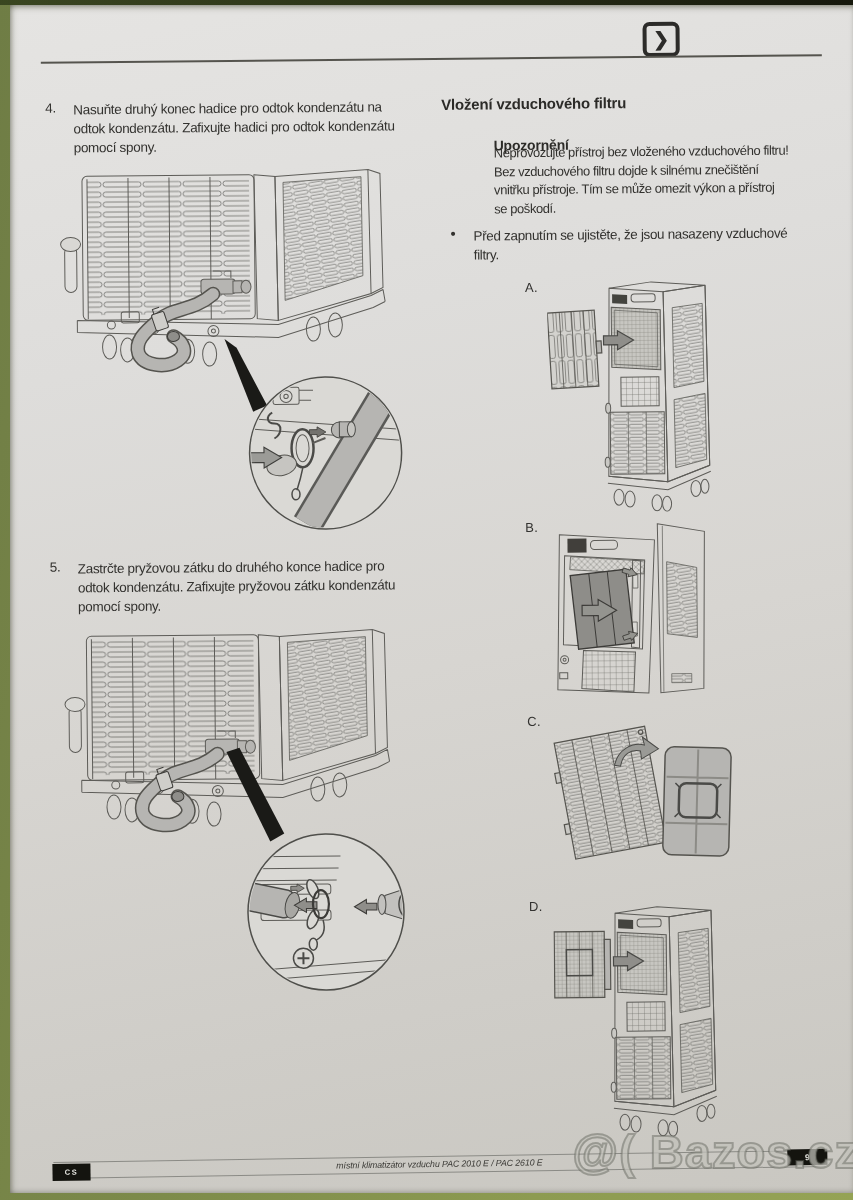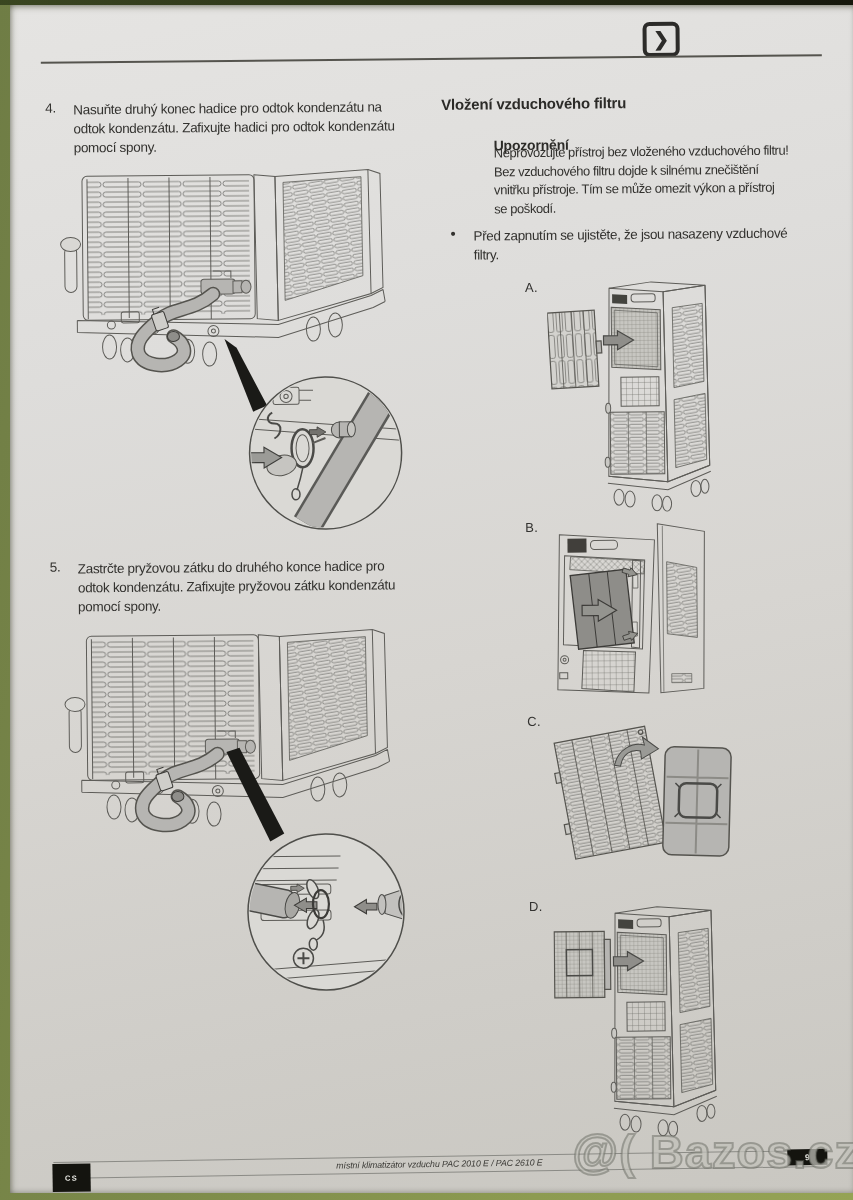--- a/index.html
+++ b/index.html
@@ -29,21 +29,21 @@
   .bullet-dot{position:absolute;left:444px;top:220px;font-size:15px;}
   .bullet-text{position:absolute;left:467px;top:222px;font-size:13.5px;line-height:19px;letter-spacing:-.35px;white-space:pre;}
   .fig-label{position:absolute;font-size:13px;letter-spacing:.3px;color:#333230;}
   .fig{position:absolute;}
 
   
   .footer-band{position:absolute;left:38px;top:1151px;width:772px;height:15px;
     border-top:1.3px solid #8b8b86;border-bottom:1.3px solid #8b8b86;transform:rotate(-.35deg);}
   .badge{position:absolute;background:#14140f;color:#e8e8e3;display:flex;align-items:center;justify-content:center;
     font-weight:700;}
-  .badge-cs{left:-1px;top:1px;width:38px;height:28px;font-size:7.5px;letter-spacing:1.5px;}
+  .badge-cs{left:-1px;top:1px;width:38px;height:17px;font-size:7.5px;letter-spacing:1.5px;}
   .badge-pg{right:-2px;top:-2px;width:40px;height:16px;font-size:8.5px;}
   .footer-title{position:absolute;left:0;right:0;top:2px;text-align:center;font-size:8.8px;font-style:italic;color:#3a3935;letter-spacing:-.1px;}
 
   
   .watermark{position:absolute;right:-6px;top:1124px;z-index:9;pointer-events:none;
     font-size:47px;font-weight:700;letter-spacing:1px;
     color:rgba(225,224,219,.55);-webkit-text-stroke:2px rgba(100,103,93,.45);
     text-shadow:0 0 1px rgba(95,98,88,.4);white-space:nowrap;}
 
   svg{display:block;}

